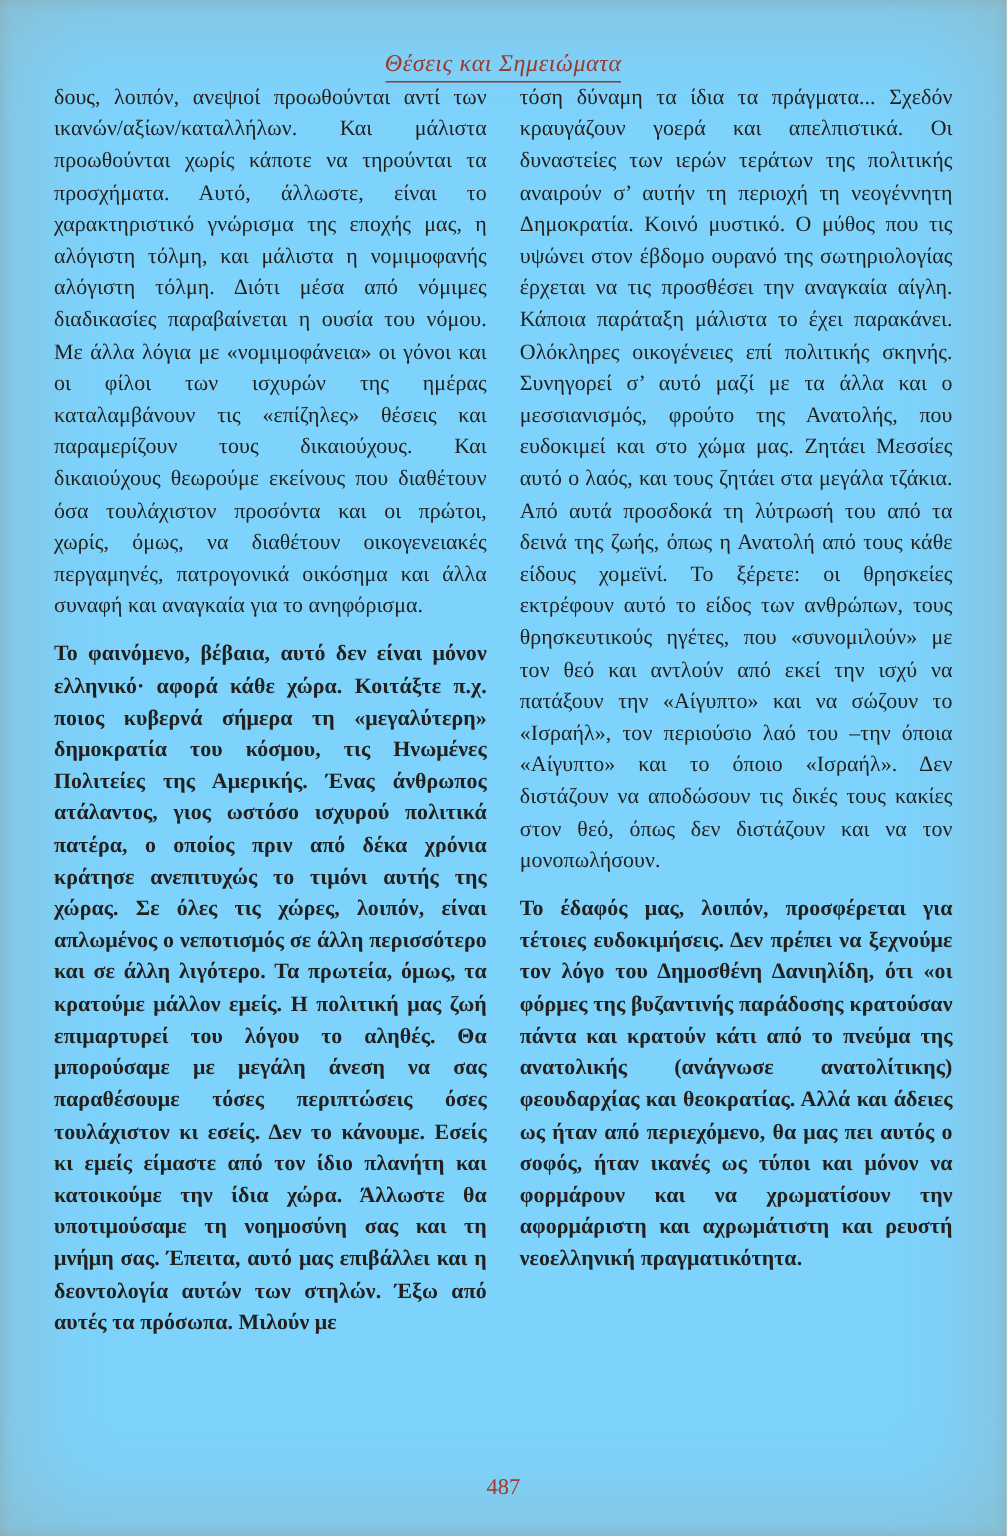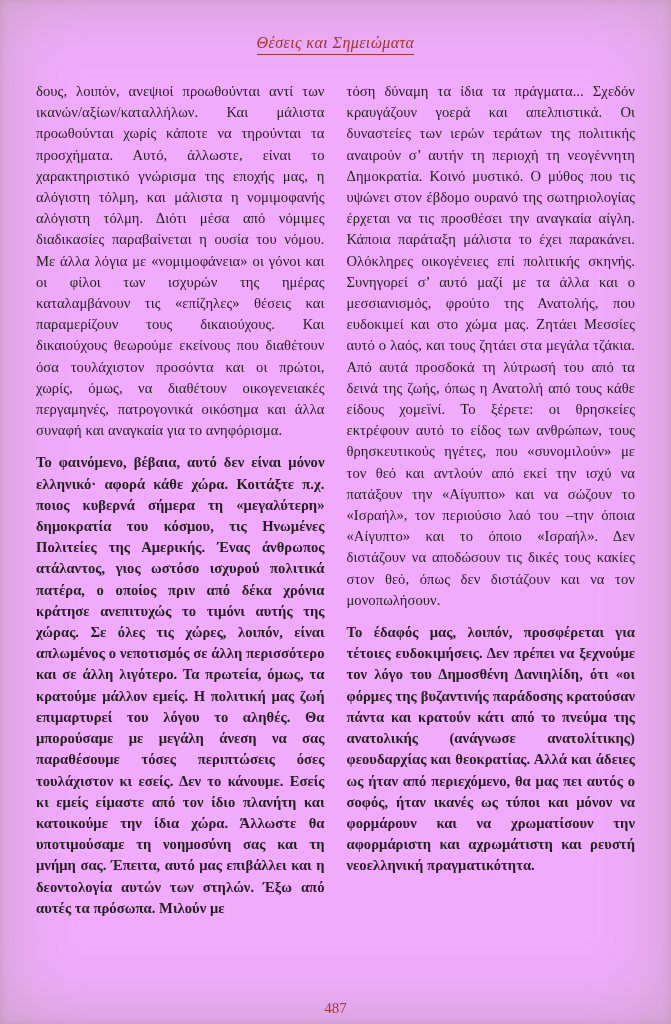--- a/index.html
+++ b/index.html
@@ -5,21 +5,21 @@
   html, body {
     margin: 0;
     padding: 0;
     background: #dddad3;
   }
   .page {
     position: relative;
     width: 671px;
     height: 1024px;
     margin: 0 auto;
-    background: #f0abfc;
+    background: #7dd3fc;
     box-shadow: inset 0 0 70px rgba(160, 150, 130, 0.45),
                 inset 0 0 8px rgba(120, 110, 95, 0.25);
     box-sizing: border-box;
     padding: 26px 36px 0 36px;
     font-family: "Liberation Serif", "DejaVu Serif", serif;
     overflow: hidden;
   }
   .header-wrap {
     text-align: center;
     margin-top: 8px;
@@ -29,21 +29,20 @@
     color: #9c372b;
     font-style: italic;
     font-size: 16px;
     letter-spacing: 0.4px;
     border-bottom: 1px solid #9c372b;
     padding-bottom: 2px;
   }
   .columns {
     display: flex;
     gap: 22px;
-    margin-top: 26px;
     color: #221f1c;
     justify-content: flex-end;
   }
   .col {
     flex: 1 1 0;
     min-width: 0;
     text-align: justify;
     font-size: 14.6px;
     line-height: 21.2px;
     letter-spacing: 0.05px;
@@ -52,21 +51,21 @@
     margin: 0;
   }
   .col p + p {
     margin-top: 11px;
     font-weight: bold;
   }
   .page-number {
     position: absolute;
     left: 0;
     right: 0;
-    bottom: 7px;
+    bottom: 23px;
     text-align: center;
     color: #a3382c;
     font-size: 15px;
   }
 </style>
 </head>
 <body>
 
 <div class="page">
 

